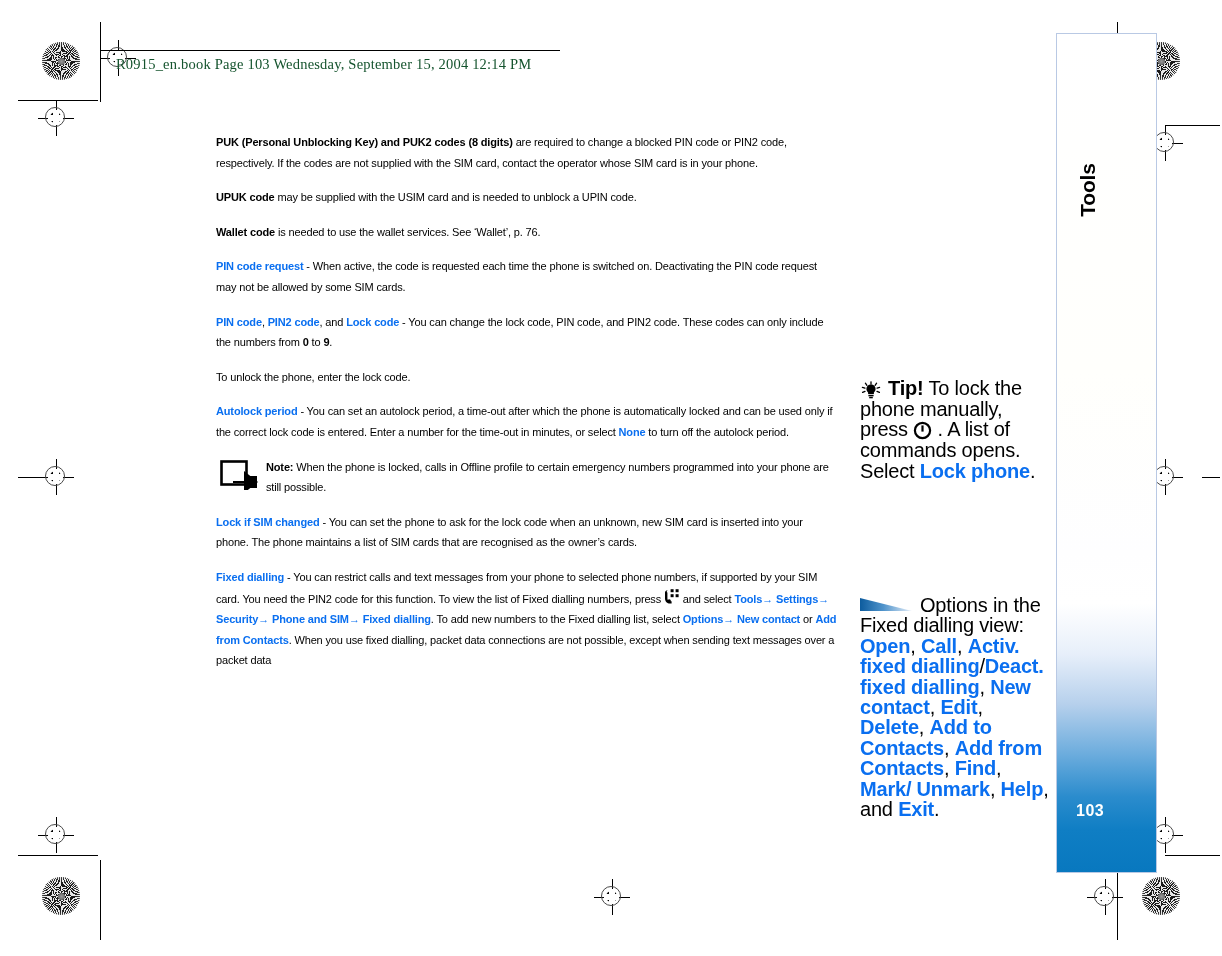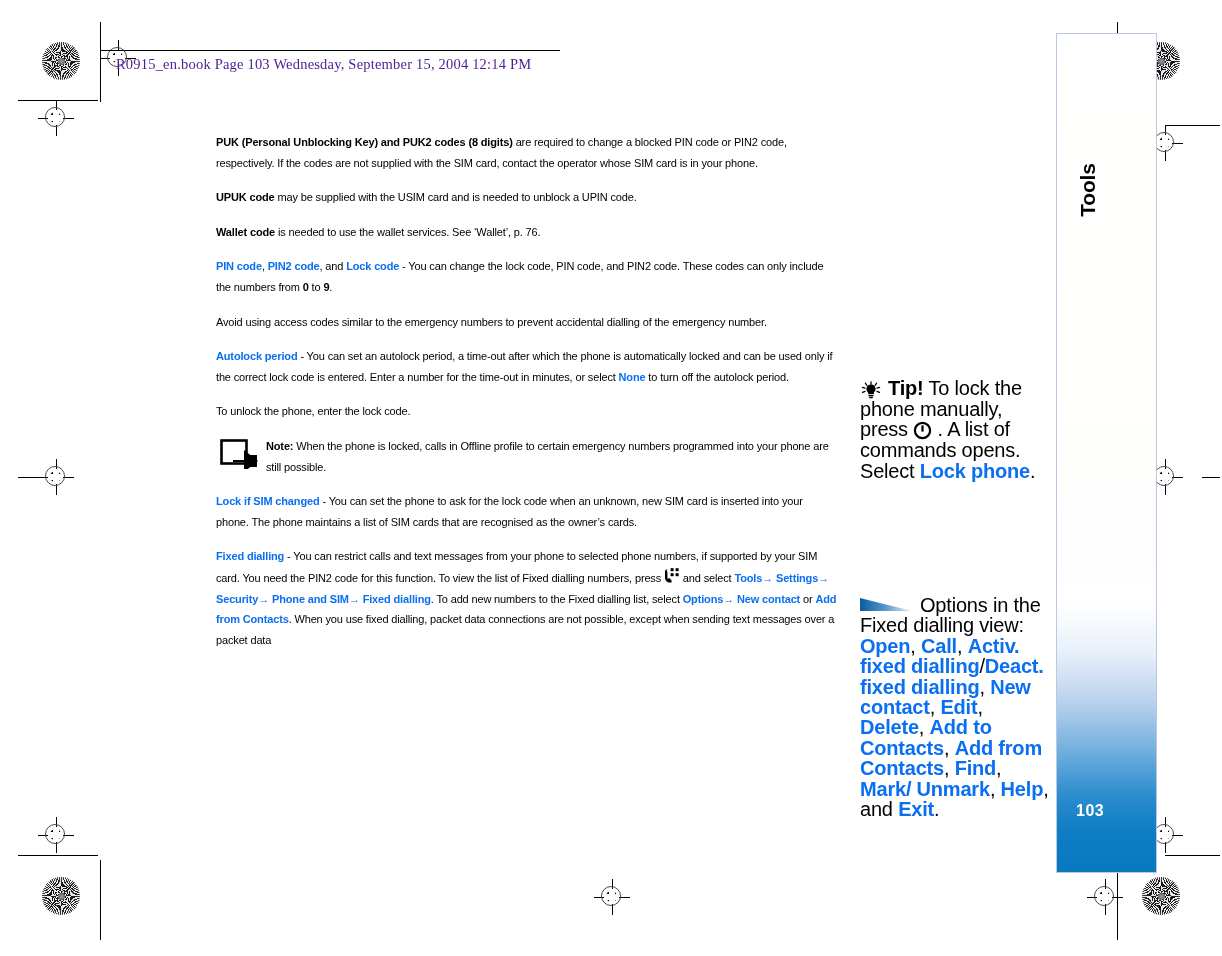--- a/index.html
+++ b/index.html
@@ -96,21 +96,21 @@
     width: 460px;
     height: 1px;
     background: #000;
   }
   .header-text {
     position: absolute;
     left: 116px;
     top: 56px;
     font-family: "Liberation Serif", serif;
     font-size: 14.5px;
-    color: #4c1d95;
+    color: #14532d;
     white-space: nowrap;
     letter-spacing: 0.2px;
   }
 
   
   .page-frame {
     position: absolute;
     left: 1056px;
     top: 33px;
     width: 101px;
@@ -342,32 +342,34 @@
   </p>
 
   <p>
     <b>UPUK code</b><span> may be supplied with the USIM card and is needed to unblock a UPIN code.</span>
   </p>
 
   <p>
     <b>Wallet code</b><span> is needed to use the wallet services. See ‘Wallet’, p. 76.</span>
   </p>
 
+  <p>
+    <span class="blue">PIN code request</span><span> - When active, the code is requested each time the phone is switched on. Deactivating the PIN code request may not be allowed by some SIM cards.</span>
+  </p>
 
   <p>
     <span class="blue">PIN code</span><span>, </span><span class="blue">PIN2 code</span><span>, and </span><span class="blue">Lock code</span><span> - You can change the lock code, PIN code, and PIN2 code. These codes can only include the numbers from </span><b>0</b><span> to </span><b>9</b><span>.</span>
   </p>
 
-  <p>Avoid using access codes similar to the emergency numbers to prevent accidental dialling of the emergency number.</p>
+
+  <p>To unlock the phone, enter the lock code.</p>
 
   <p>
     <span class="blue">Autolock period</span><span> - You can set an autolock period, a time-out after which the phone is automatically locked and can be used only if the correct lock code is entered. Enter a number for the time-out in minutes, or select </span><span class="blue">None</span><span> to turn off the autolock period.</span>
   </p>
-
-  <p>To unlock the phone, enter the lock code.</p>
 
   <div class="note-block">
     <div class="note-icon">
       <svg viewBox="0 0 40 30" width="40" height="30" aria-hidden="true">
         <rect x="1.5" y="1.5" width="25" height="23" fill="#ffffff" stroke="#000000" stroke-width="2.6"></rect>
         <path d="M13 14 L13 21 L24 21 L24 16 L37 16 L37 28 L24 28 L24 23 L13 23 Z" fill="#000000"></path>
         <path d="M24 11 L38 22 L24 33 Z" fill="#000000"></path>
       </svg>
     </div>
     <div class="note-text">

